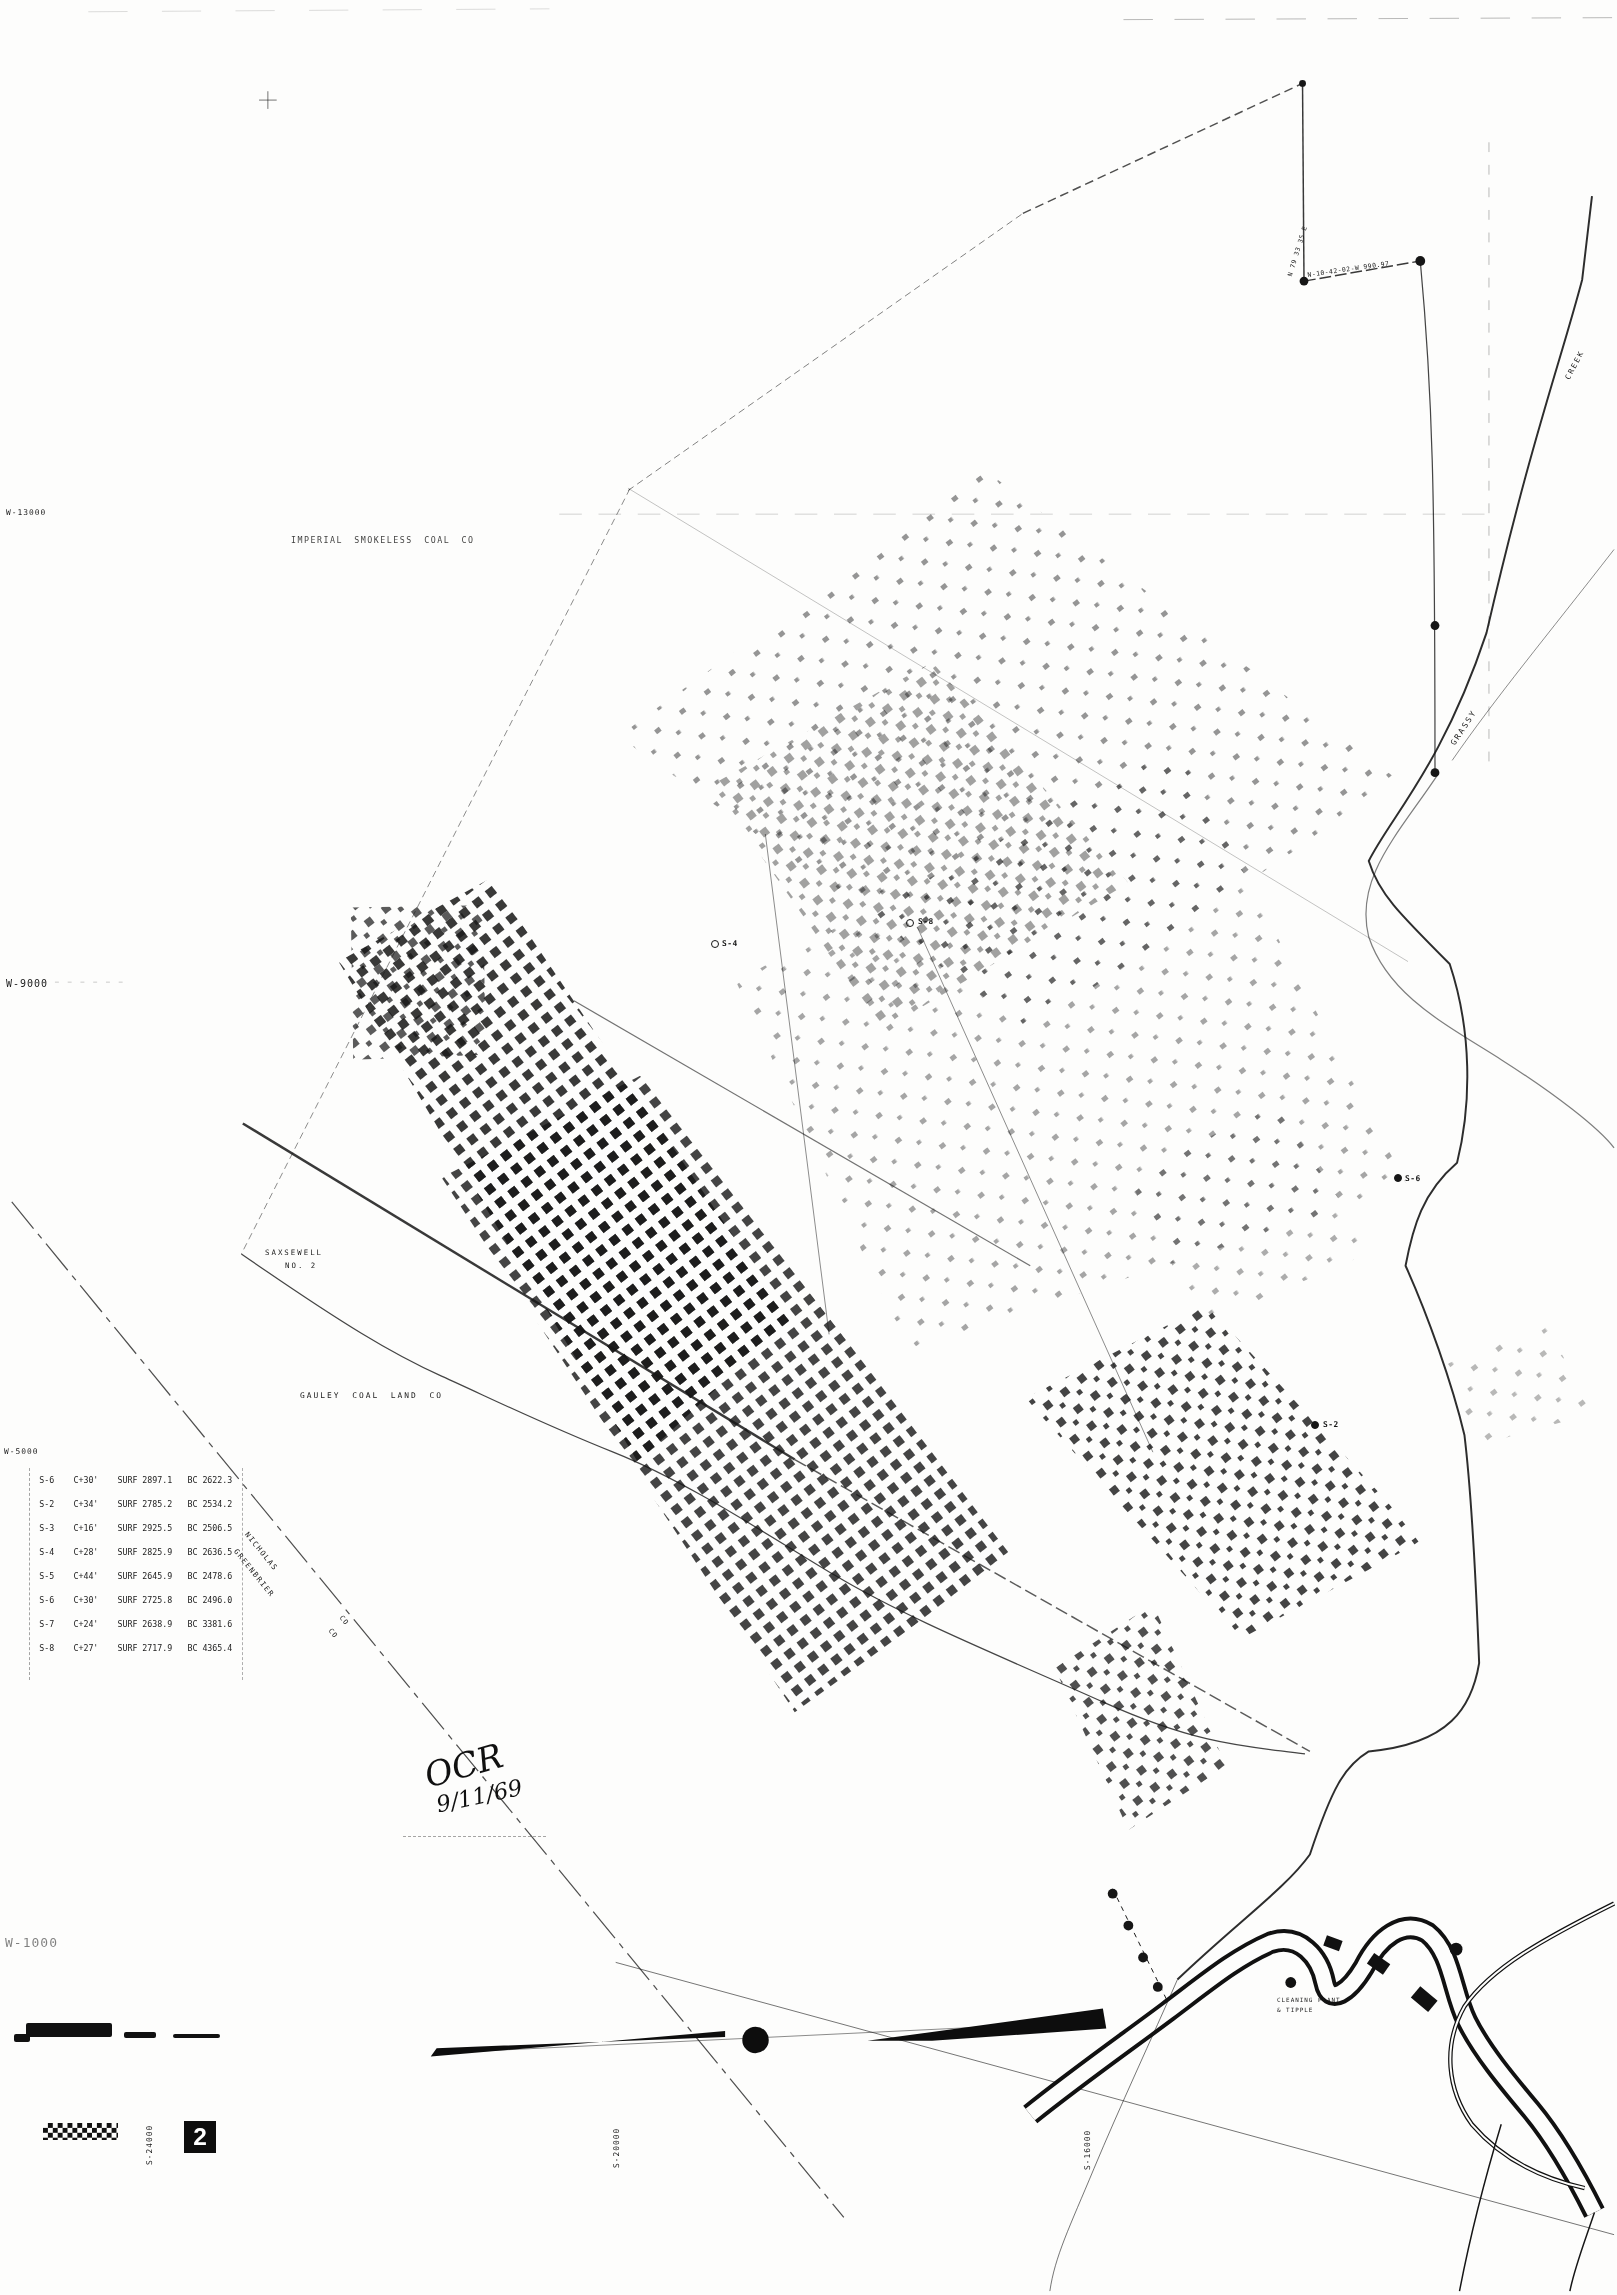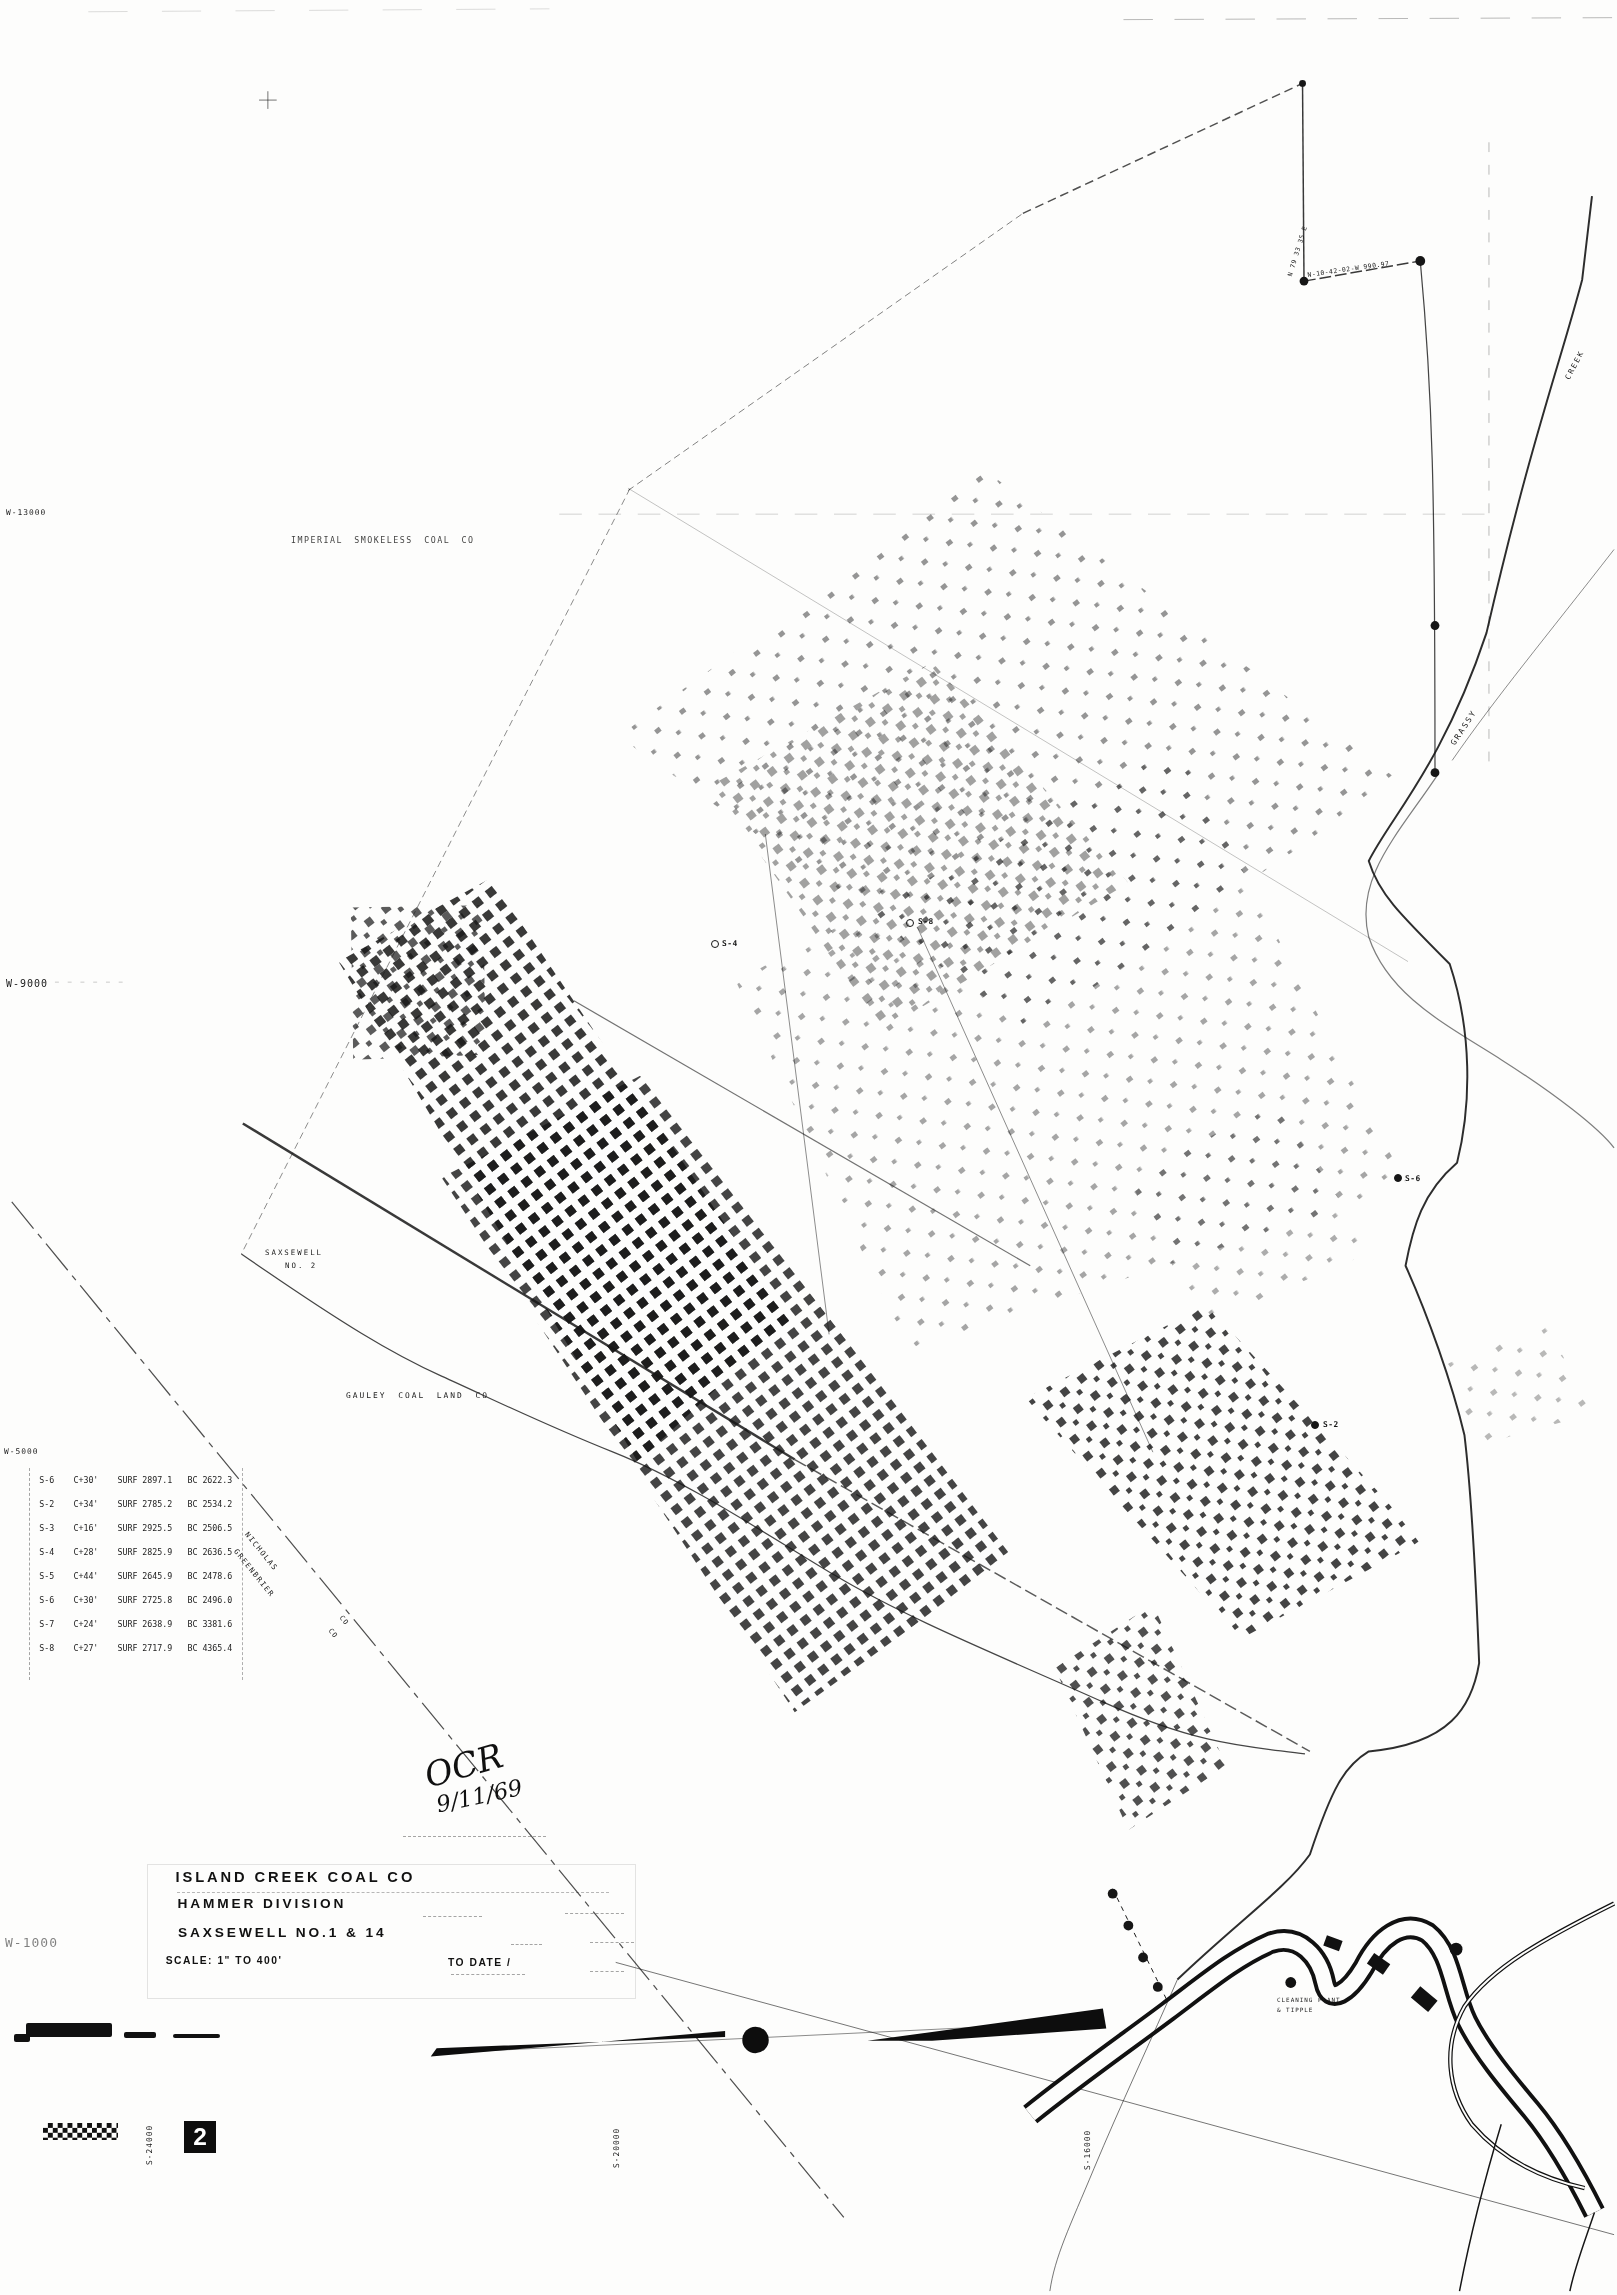--- a/index.html
+++ b/index.html
@@ -147,21 +147,21 @@
   <div class="lbl" style="left:5.9px;top:978px;font-size:10px;">W-9000</div>
   <div class="lbl" style="left:3.9px;top:1447px;font-size:7.9px;">W-5000</div>
   <div class="lbl" style="left:5px;top:1935px;font-size:13px;opacity:.55;">W-1000</div>
   <div class="lbl vtext" style="left:145px;top:2165px;font-size:7.9px;">S-24000</div>
   <div class="lbl vtext" style="left:612px;top:2168px;font-size:7.9px;">S-20000</div>
   <div class="lbl vtext" style="left:1083px;top:2170px;font-size:7.9px;">S-16000</div>
 
   <div class="lbl" style="left:291px;top:535px;font-size:8.3px;letter-spacing:1.5px;word-spacing:4.9px;opacity:.85;">IMPERIAL SMOKELESS COAL CO</div>
   <div class="lbl" style="left:265px;top:1248px;font-size:7.4px;letter-spacing:2px;">SAXSEWELL</div>
   <div class="lbl" style="left:285px;top:1261px;font-size:7.4px;letter-spacing:2px;">NO. 2</div>
-  <div class="lbl" style="left:300px;top:1391px;font-size:7.9px;letter-spacing:2px;word-spacing:4.9px;margin-left:46px;">GAULEY COAL LAND CO</div>
+  <div class="lbl" style="left:300px;top:1391px;font-size:7.9px;letter-spacing:2px;word-spacing:4.9px;">GAULEY COAL LAND CO</div>
   <div class="lbl rot" style="left:250px;top:1530px;font-size:7.4px;letter-spacing:1.5px;transform:rotate(51deg);">NICHOLAS</div>
   <div class="lbl rot" style="left:239px;top:1547px;font-size:7.4px;letter-spacing:1.5px;transform:rotate(51deg);">GREENBRIER</div>
   <div class="lbl rot" style="left:344px;top:1614px;font-size:6.9px;transform:rotate(51deg);">CO</div>
   <div class="lbl rot" style="left:333px;top:1627px;font-size:6.9px;transform:rotate(51deg);">CO</div>
   <div class="lbl rot" style="left:1449px;top:742px;font-size:7.9px;letter-spacing:2px;transform:rotate(-57deg);">GRASSY</div>
   <div class="lbl rot" style="left:1563px;top:377px;font-size:7.4px;letter-spacing:2px;transform:rotate(-62deg);">CREEK</div>
   <div class="lbl rot" style="left:1307px;top:271px;font-size:6.4px;letter-spacing:0.5px;transform:rotate(-8deg);">N-10-42-02-W  990.97</div>
   <div class="lbl rot" style="left:1286px;top:275px;font-size:6.4px;letter-spacing:0.5px;transform:rotate(-73deg);">N 79 33 35 E</div>
   <div class="lbl" style="left:1277px;top:1997px;font-size:5.9px;letter-spacing:1px;">CLEANING PLANT</div>
   <div class="lbl" style="left:1277px;top:2007px;font-size:5.9px;letter-spacing:1px;">&amp; TIPPLE</div>
@@ -223,34 +223,20 @@
       <span class="c-cov">C+27'</span>
       <span class="c-surf">SURF 2717.9</span>
       <span class="c-bc">BC 4365.4</span>
     </div>
   </div>
 
   <div class="hand rot" style="left:420px;top:1757px;font-size:34px;transform:rotate(-16deg);">OCR</div>
   <div class="hand rot" style="left:434px;top:1792px;font-size:22.6px;transform:rotate(-12deg);">9/11/69</div>
   <div class="dashes lite abs" style="left:403px;top:1836px;width:143px;"></div>
 
-  <div class="tblock">
-    <div class="tb-line" style="left:27.5px;top:3.9px;font-size:14.7px;letter-spacing:2.9px;">ISLAND CREEK COAL CO</div>
-    <div class="dashes" style="left:28.5px;top:26.5px;width:432px;opacity:.5;"></div>
-    <div class="tb-line" style="left:29.4px;top:31px;font-size:13.7px;letter-spacing:2.9px;">HAMMER DIVISION</div>
-    <div class="dashes lite" style="left:275px;top:51px;width:59px;"></div>
-    <div class="dashes lite" style="left:417px;top:48px;width:59px;"></div>
-    <div class="tb-line" style="left:30px;top:60px;font-size:13.7px;letter-spacing:2.9px;">SAXSEWELL NO.1 &amp; 14</div>
-    <div class="dashes lite" style="left:363px;top:79px;width:31px;"></div>
-    <div class="dashes lite" style="left:442px;top:77px;width:44px;"></div>
-    <div class="tb-line" style="left:17.7px;top:90px;font-size:10.3px;letter-spacing:1.5px;">SCALE: 1" TO 400'</div>
-    <div class="tb-line" style="left:300px;top:92px;font-size:10.3px;letter-spacing:1.5px;">TO DATE /</div>
-    <div class="dashes lite" style="left:303px;top:109px;width:74px;"></div>
-    <div class="dashes lite" style="left:442px;top:106px;width:34px;"></div>
-  </div>
 
   <div class="sheetnum">
     <span>2</span>
   </div>
   <div class="checker"></div>
   <div class="ink" style="left:25.5px;top:2023px;width:86px;height:13.7px;"></div>
   <div class="ink" style="left:124px;top:2032px;width:32px;height:5.9px;"></div>
   <div class="ink" style="left:173px;top:2034px;width:47px;height:4.4px;"></div>
   <div class="ink" style="left:13.7px;top:2034px;width:16.7px;height:7.9px;"></div>
 

